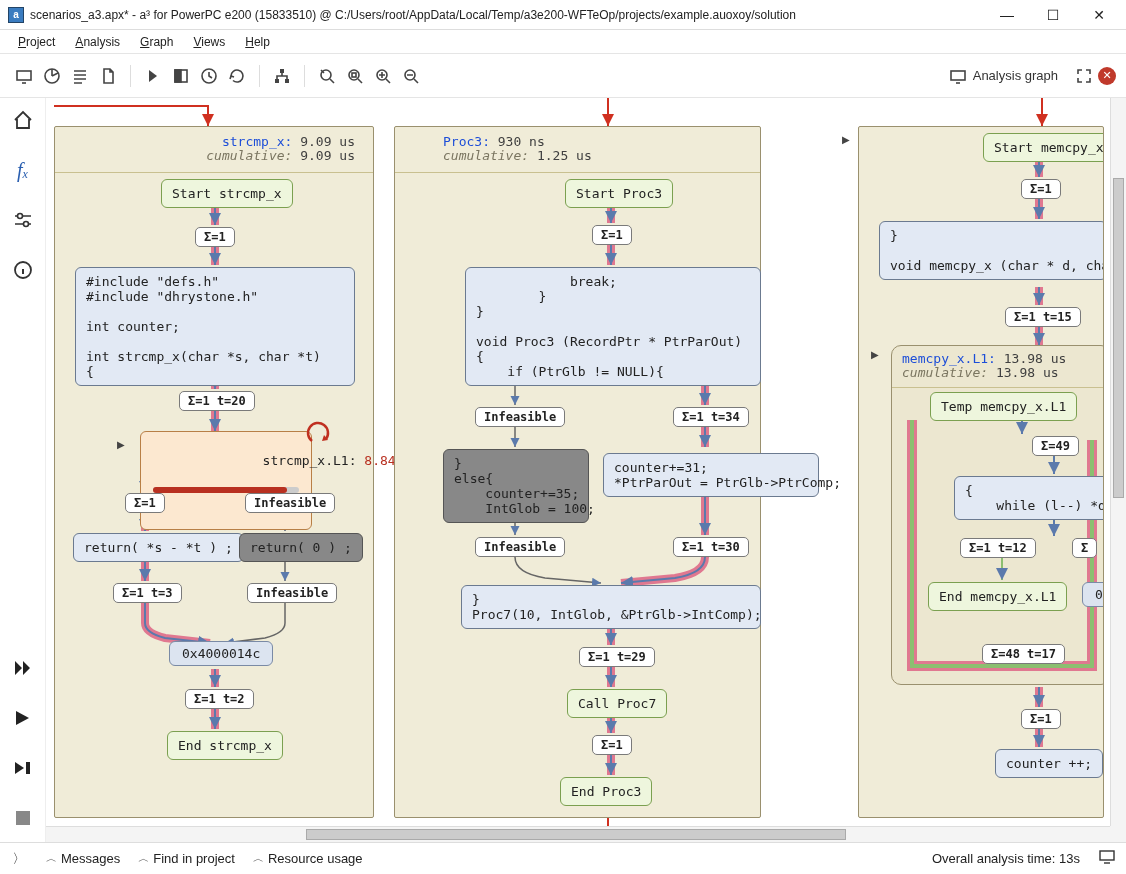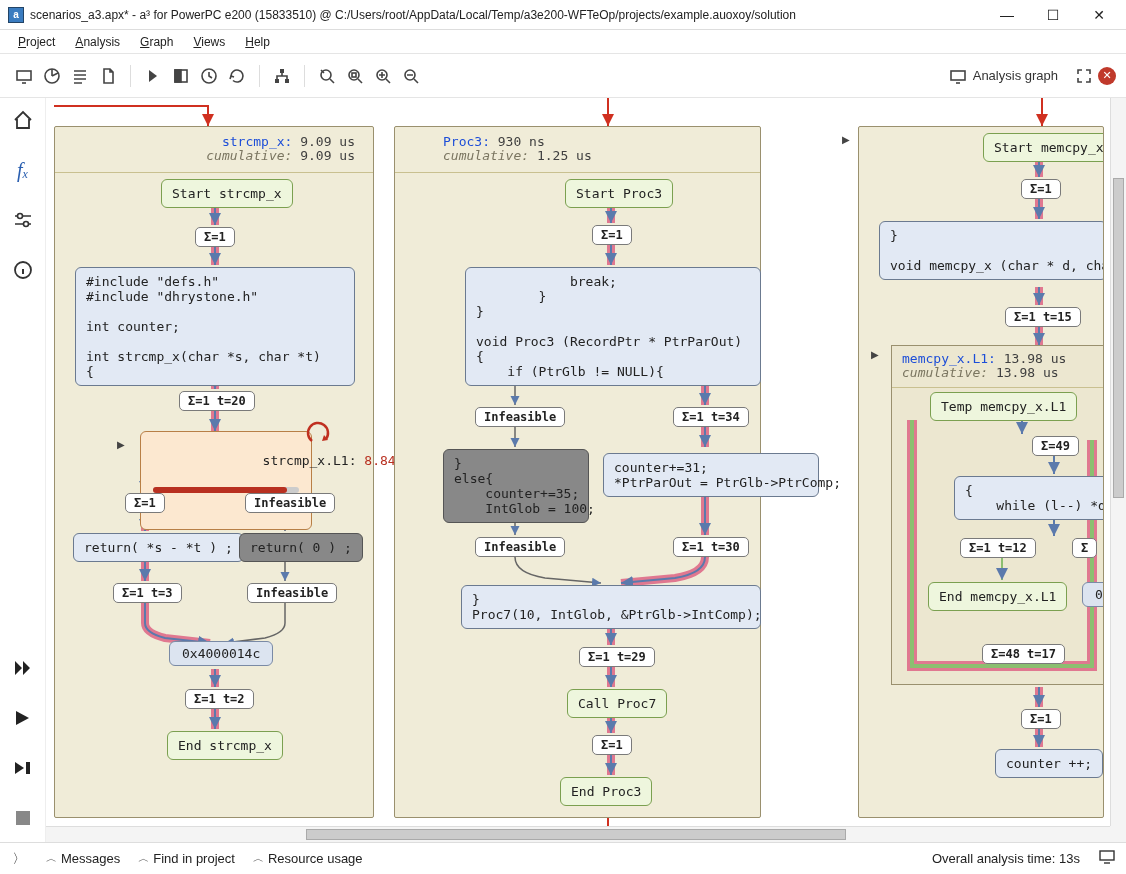--- a/index.html
+++ b/index.html
@@ -39,21 +39,21 @@
 .node { position: absolute; font-family: "Consolas", monospace; font-size: 13px; border: 1.5px solid #6b7a90; background: #e2e9f4; border-radius: 6px; padding: 6px 10px; white-space: pre; }
 .node.green { background: #eef6dd; border-color: #7ba050; }
 .node.white { background: #fff; font-weight: bold; }
 .node.gray { background: #888; border-color: #555; color: #222; }
 .node.tag { background: #fff; border-color: #7a7a7a; border-radius: 5px; padding: 2px 8px; font-size: 12px; }
 .node.addr { background: #dce4f0; border-color: #7a8aa5; padding: 4px 12px; }
 .node.hot { background: #fce8d0; border-color: #b87f46; padding: 6px 12px; }
 .node.hot .time { color: #b83020; }
 .hotbar { margin-top: 4px; height: 6px; background: #ccc; border-radius: 3px; position: relative; }
 .hotbar .fill { position: absolute; left: 0; top: 0; bottom: 0; background: #b83020; border-radius: 3px; }
-.subpanel { position: absolute; border: 1px solid #9a906e; background: #ece7d0; border-radius: 0; }
+.subpanel { position: absolute; border: 1px solid #9a906e; background: #ece7d0; border-radius: 10px; }
 svg.edges { position: absolute; inset: 0; pointer-events: none; }
 .statusbar { height: 32px; border-top: 1px solid #ddd; display: flex; align-items: center; padding: 0 10px; gap: 18px; font-size: 13px; }
 .statusbar .exp { width: 18px; text-align: center; cursor: pointer; }
 .statusbar .item { display: flex; align-items: center; gap: 4px; cursor: pointer; }
 .statusbar .flex { flex: 1; }
 .chev { font-size: 11px; color: #555; }
 .tri { position: absolute; font-size: 10px; color: #444; }
 svg.icon { width: 18px; height: 18px; }
 svg.icon * { stroke: #444; stroke-width: 1.6; fill: none; }
 </style>

